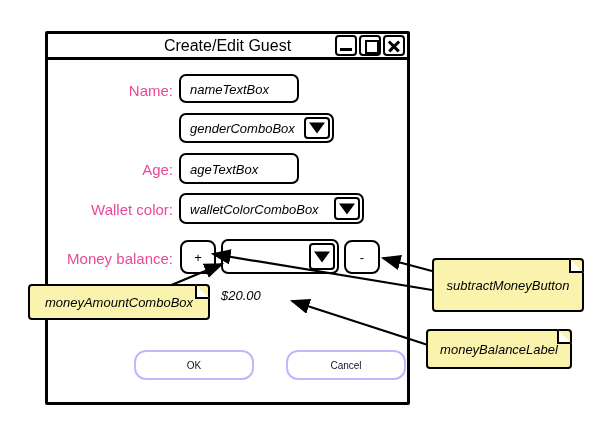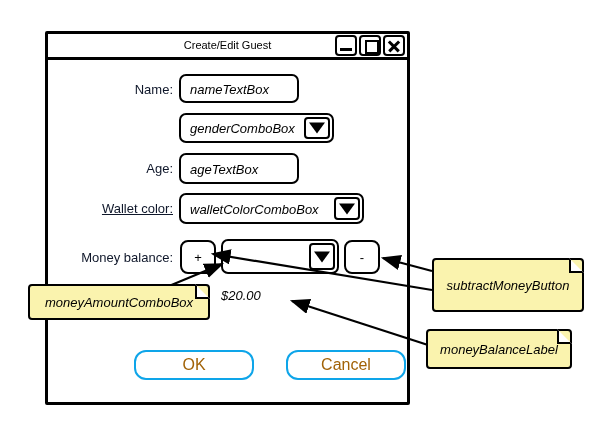--- a/index.html
+++ b/index.html
@@ -37,21 +37,21 @@
     border-bottom: 3px solid #000;
     box-sizing: border-box;
   }
   #window-title {
     position: absolute;
     left: 0;
     top: 0;
     width: 100%;
     line-height: 23px;
     text-align: center;
-    font-size: 11px;
+    font-size: 16px;
     color: #000;
   }
   .title-btn {
     position: absolute;
     top: 1px;
     width: 22px;
     height: 21px;
     border: 2px solid #000;
     border-radius: 4px;
     box-sizing: border-box;
@@ -92,22 +92,22 @@
     height: 2.5px;
     background: #000;
   }
   .glyph-close::before { transform: rotate(45deg); }
   .glyph-close::after  { transform: rotate(-45deg); }
 
   
   .field-label {
     position: absolute;
     text-align: right;
-    font-size: 13px;
-    color: #0f172a;
+    font-size: 15px;
+    color: #ec4899;
     white-space: nowrap;
   }
   .widget {
     position: absolute;
     border: 2px solid #000;
     border-radius: 7px;
     box-sizing: border-box;
     background: #fff;
   }
   .widget-text {
@@ -160,26 +160,26 @@
     position: absolute;
     font-size: 13px;
     color: #000;
     text-align: left;
     white-space: nowrap;
     font-style: italic;
   }
 
   .dialog-btn {
     position: absolute;
-    border: 2px solid #0ea5e9;
+    border: 2px solid #c4b5fd;
     border-radius: 12px;
     box-sizing: border-box;
     background: #fff;
-    font-size: 16px;
-    color: #a16207;
+    font-size: 10px;
+    color: #0f172a;
     display: flex;
     align-items: center;
     justify-content: center;
   }
 
   
   .note {
     position: absolute;
     background: #faf3ae;
     border: 2px solid #000;
@@ -248,21 +248,21 @@
     <span class="combo-arrow-btn">
       <span class="arrow-tri"></span>
     </span>
   </div>
 
   <div class="field-label" style="left:10px; top:127px; width:115px;">Age:</div>
   <div class="widget" style="left:131px; top:119px; width:120px; height:31px;">
     <span class="widget-text">ageTextBox</span>
   </div>
 
-  <div class="field-label" style="left:10px; top:167px; width:115px;text-decoration:underline;">Wallet color:</div>
+  <div class="field-label" style="left:10px; top:167px; width:115px;">Wallet color:</div>
   <div class="widget" style="left:131px; top:159px; width:185px; height:31px;">
     <span class="widget-text">walletColorComboBox</span>
     <span class="combo-arrow-btn">
       <span class="arrow-tri"></span>
     </span>
   </div>
 
   <div class="field-label" style="left:0px; top:216px; width:125px;">Money balance:</div>
 
   <div class="round-btn" style="left:132px; top:206px; width:36px; height:34px;">+</div>

